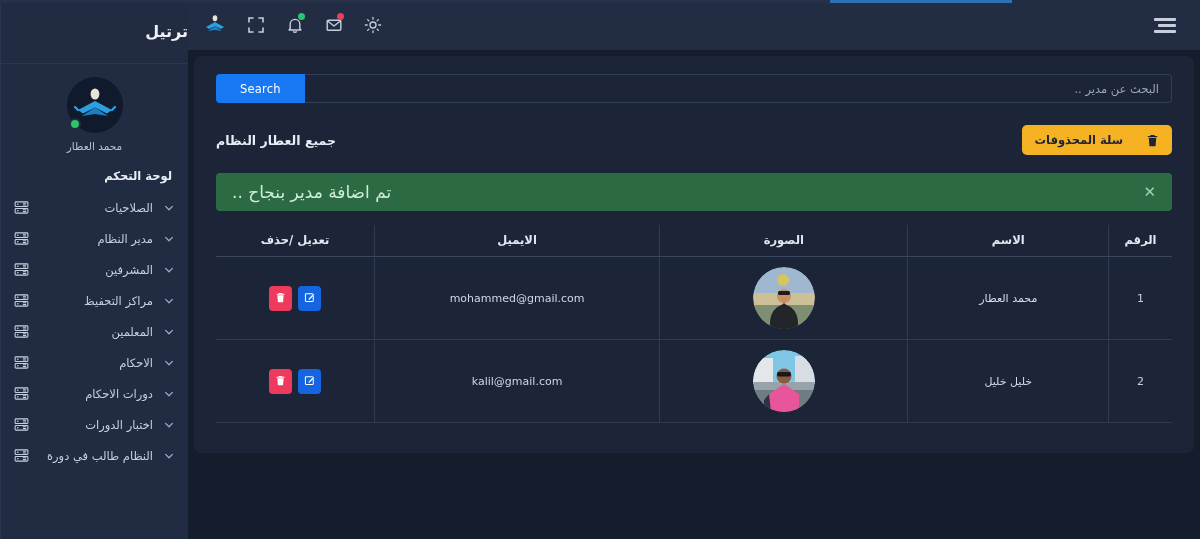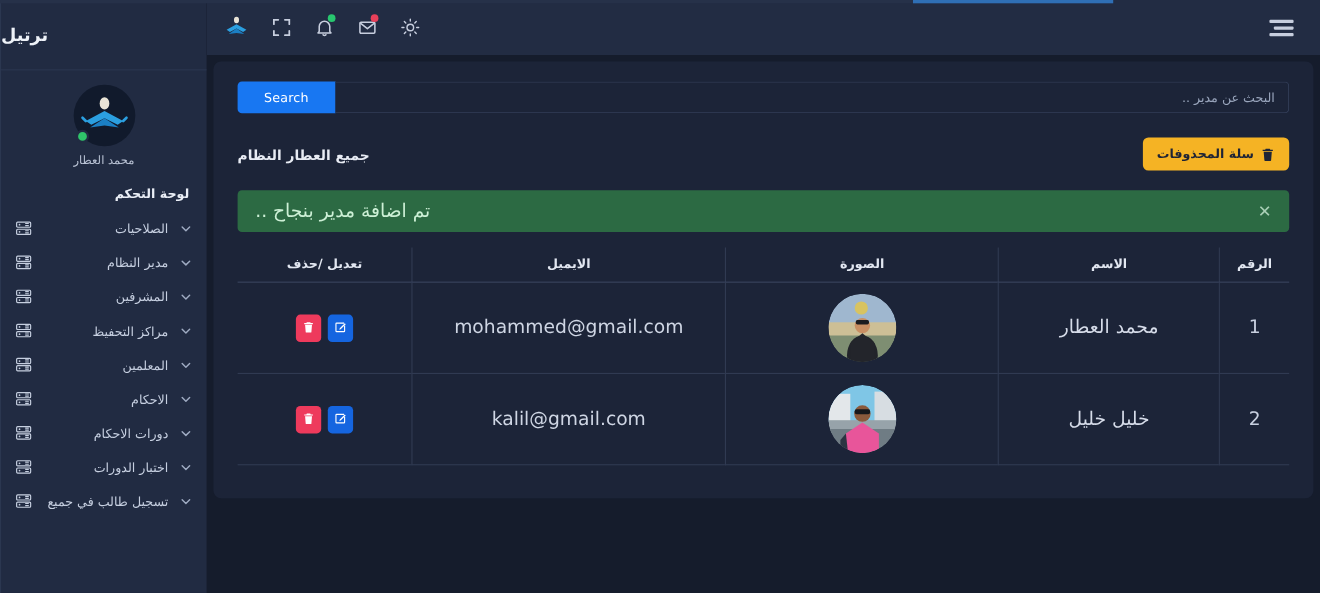--- a/index.html
+++ b/index.html
@@ -81,21 +81,21 @@
   .search-input::placeholder { color: #9aa6bd; }
 
   
   .head-row { display: flex; align-items: center; justify-content: space-between;
               flex-direction: row-reverse; margin-bottom: 18px; }
   .page-title { color: #e8ecf4; font-size: 12.5px; font-weight: bold; }
   .trash-btn {
     background: #f5b324; color: #1e2436; border: none;
     font-size: 11.5px; font-weight: bold;
     padding: 8px 13px; border-radius: 5px; cursor: pointer;
-    display: flex; align-items: center; gap: 6px;
+    display: flex; align-items: center; gap: 23px;
     direction: rtl; font-family: "DejaVu Sans", sans-serif;
   }
   .trash-btn svg { display: block; }
 
   
   .alert {
     background: #2c6a43; border-radius: 4px;
     height: 38px; display: flex; align-items: center;
     justify-content: space-between; flex-direction: row-reverse;
     padding: 0 16px; margin-bottom: 14px;
@@ -113,21 +113,21 @@
     color: #e2e7f1; font-size: 11.5px; font-weight: bold;
     text-align: center; padding: 8px 12px 9px 12px;
     border-bottom: 1px solid #3a455f;
     border-left: 1px solid #303a52;
   }
   thead th:last-child { border-left: none; }
   tbody td {
     border-bottom: 1px solid #303a52;
     border-left: 1px solid #303a52;
     padding: 9px 12px;
-    color: #ccd4e3; font-size: 17px;
+    color: #ccd4e3; font-size: 11px;
     text-align: center; vertical-align: middle;
     height: 83px;
   }
   tbody td:last-child { border-left: none; }
   .col-id { width: 60px; }
   .col-name { width: 190px; }
   .col-img { width: 235px; }
   .col-email { width: 270px; }
   .col-act { width: 150px; }
   .cell-name { color: #d6dce9; }
@@ -151,21 +151,21 @@
 
   
   .sidebar {
     width: 188px; height: 539px;
     background: #212b42;
     border-left: 1px solid #2b3750;
     display: flex; flex-direction: column;
     flex: 0 0 188px;
   }
   .sb-head {
-    height: 64px; display: flex; align-items: center; justify-content: flex-end;
+    height: 64px; display: flex; align-items: center; justify-content: flex-start;
     border-bottom: 1px solid #2b3750;
   }
   .sb-brand { color: #eef2f8; font-size: 16px; font-weight: bold; }
   .sb-profile { padding: 13px 0 8px 0; text-align: center; }
   .sb-av-wrap { position: relative; width: 56px; height: 56px; margin: 0 auto 7px auto; }
   .sb-av {
     width: 56px; height: 56px; border-radius: 50%;
     background: #111a2c; display: flex; align-items: center; justify-content: center;
     overflow: hidden;
   }
@@ -569,21 +569,21 @@
   <li class="sb-item">
     <span class="sb-ico">
       <svg width="15" height="15" viewBox="0 0 16 16" fill="none" stroke="#c6cfe0" stroke-width="1.15">
         <rect x="1.2" y="2" width="13.6" height="5" rx="1"></rect>
         <rect x="1.2" y="9" width="13.6" height="5" rx="1"></rect>
         <path d="M9.5 3.4h3.5M9.5 5.4h3.5M9.5 10.4h3.5M9.5 12.4h3.5"></path>
         <circle cx="4" cy="4.5" r=".85" fill="#c6cfe0" stroke="none"></circle>
         <circle cx="4" cy="11.5" r=".85" fill="#c6cfe0" stroke="none"></circle>
       </svg>
     </span>
-    <span class="sb-label">تسجيل طالب في جميع</span>
+    <span class="sb-label">النظام طالب في دورة</span>
     <span class="sb-chev">
       <svg width="10" height="10" viewBox="0 0 10 10" fill="none" stroke="#9fabc2" stroke-width="1.3" stroke-linecap="round" stroke-linejoin="round">
         <path d="M1.6 3.4 5 6.8 8.4 3.4"></path>
       </svg>
     </span>
   </li>
 </ul>
   </aside>
 </div>
 

